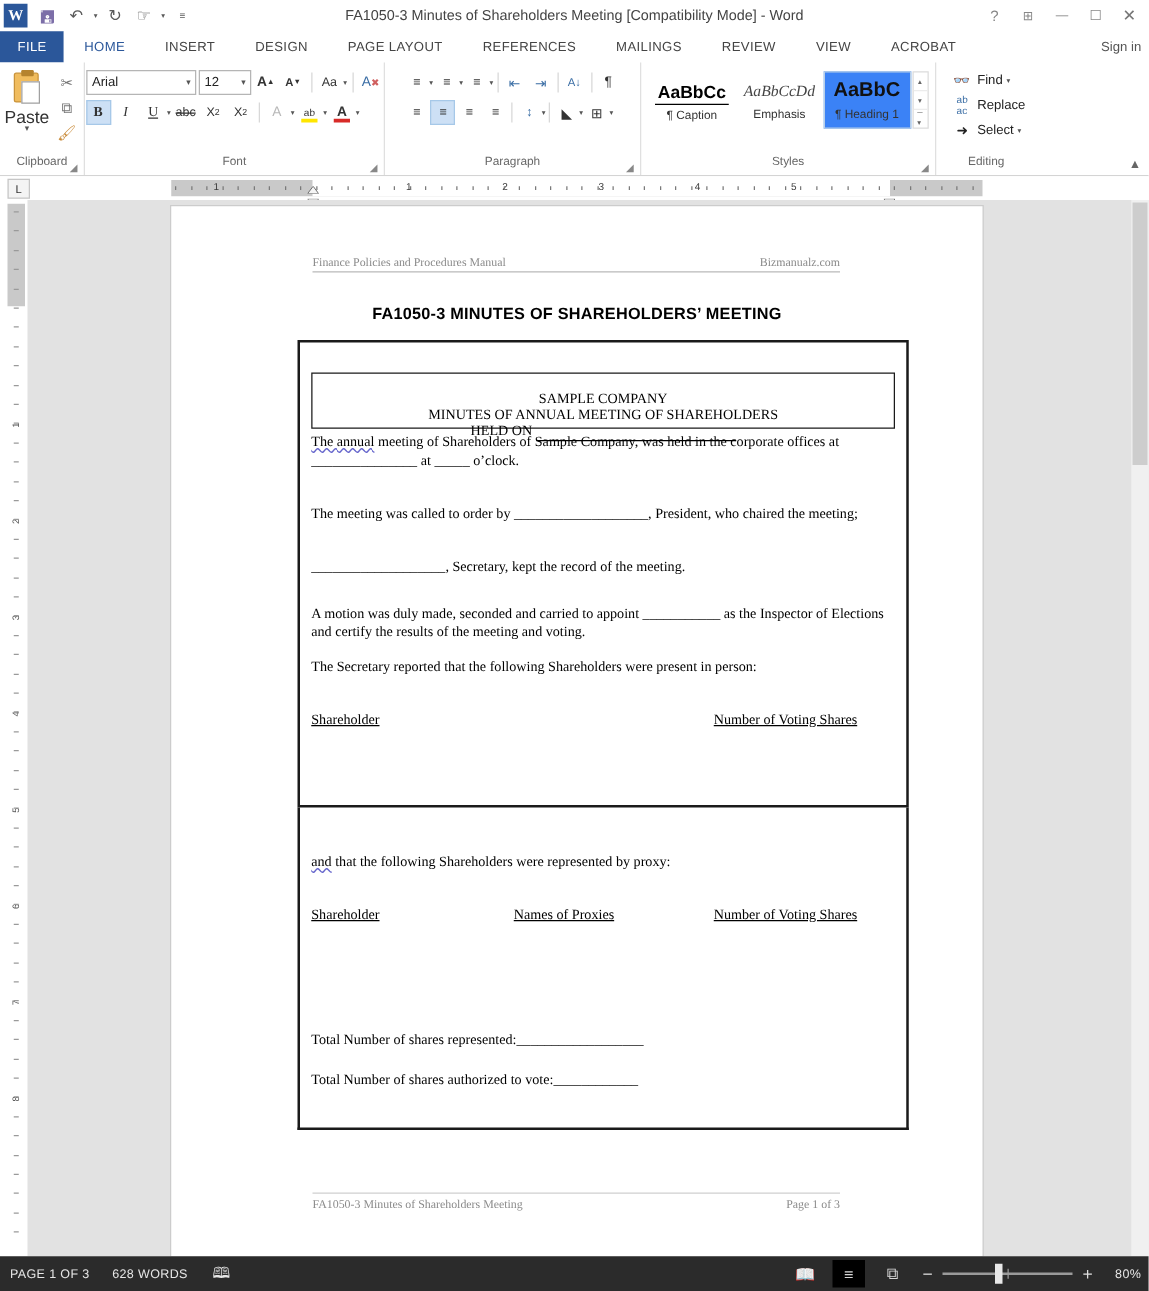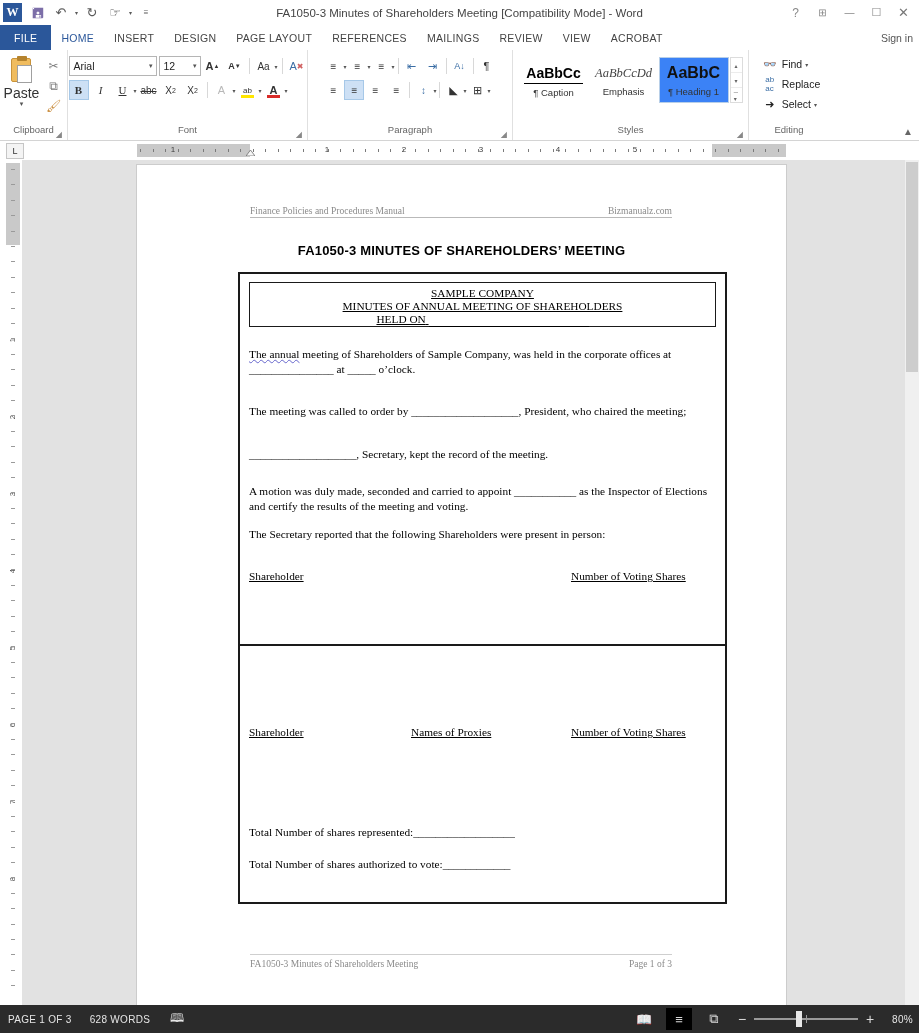--- a/index.html
+++ b/index.html
@@ -42,21 +42,21 @@
     font-size:12px; color:#888;
   }
   .win-btn.close { font-size:13px; color:#777; }
 
   
   .tabbar {
     position:absolute; left:0; top:25px; width:919px; height:25px;
     background:#ffffff; display:flex; align-items:stretch;
   }
   .tab {
-    display:flex; align-items:center; padding:0 10px;
+    display:flex; align-items:center; padding:0 16px;
     font-size:10.5px; letter-spacing:.3px; color:#444; height:25px;
   }
   .tab.file { background:#2b579a; color:#fff; font-weight:normal; padding:8px 14px; }
   .tab.active { color:#2b579a; background:#ffffff; }
   .signin {
     position:absolute; right:6px; top:0; height:25px; display:flex; align-items:center;
     font-size:10.5px; color:#555;
   }
 
   
@@ -199,23 +199,23 @@
 
   .big-box {
     position:absolute; left:101px; top:107px; width:489px; height:374px;
     border:2px solid #1a1a1a;
   }
   .big-box2 {
     position:absolute; left:101px; top:481px; width:489px; height:258px;
     border:2px solid #1a1a1a; border-top:none;
   }
   .inner-box {
-    position:absolute; left:112px; top:117px; width:467px; height:45px;
+    position:absolute; left:112px; top:133px; width:467px; height:45px;
     border:1.5px solid #1a1a1a; text-align:center;
-    font-size:11.3px; line-height:13px; padding-top:4px; color:#000;text-decoration:underline;
+    font-size:11.3px; line-height:13px; padding-top:14px; color:#000;
   }
   .ul-blank { border-bottom:1px solid #000; display:inline-block; }
 
   .bodytxt {
     position:absolute; font-size:11.3px; line-height:14.5px; color:#000;
     text-align:left;
   }
   .sq { text-decoration:underline; text-decoration-color:#6666cc;
         text-decoration-style:wavy; text-decoration-thickness:1px; }
   .colhdr { text-decoration:underline; }
@@ -629,20 +629,23 @@
 
         <div class="bodytxt" style="left:112px; top:319px; width:462px;">A motion was duly made, seconded and carried to appoint ___________ as the Inspector of Elections and certify the results of the meeting and voting.</div>
 
         <div class="bodytxt" style="left:112px; top:362px; width:462px;">The Secretary reported that the following Shareholders were present in person:</div>
 
         <div class="bodytxt" style="left:112px; top:404px; width:462px;">
           <span class="colhdr">Shareholder </span>
           <span class="colhdr" style="position:absolute; left:322px; top:0;">Number of Voting Shares</span>
         </div>
 
+        <div class="bodytxt" style="left:112px; top:518px; width:462px;">
+          <span class="sq">and</span><span> that the following Shareholders were represented by proxy:</span>
+        </div>
 
         <div class="bodytxt" style="left:112px; top:560px; width:462px;">
           <span class="colhdr">Shareholder </span>
           <span class="colhdr" style="position:absolute; left:162px; top:0;">Names of Proxies</span>
           <span class="colhdr" style="position:absolute; left:322px; top:0;">Number of Voting Shares</span>
         </div>
 
         <div class="bodytxt" style="left:112px; top:692px; width:462px;">Total Number of shares authorized to vote:____________</div>
         <div class="bodytxt" style="left:112px; top:660px; width:462px;">Total Number of shares represented:__________________</div>
 

